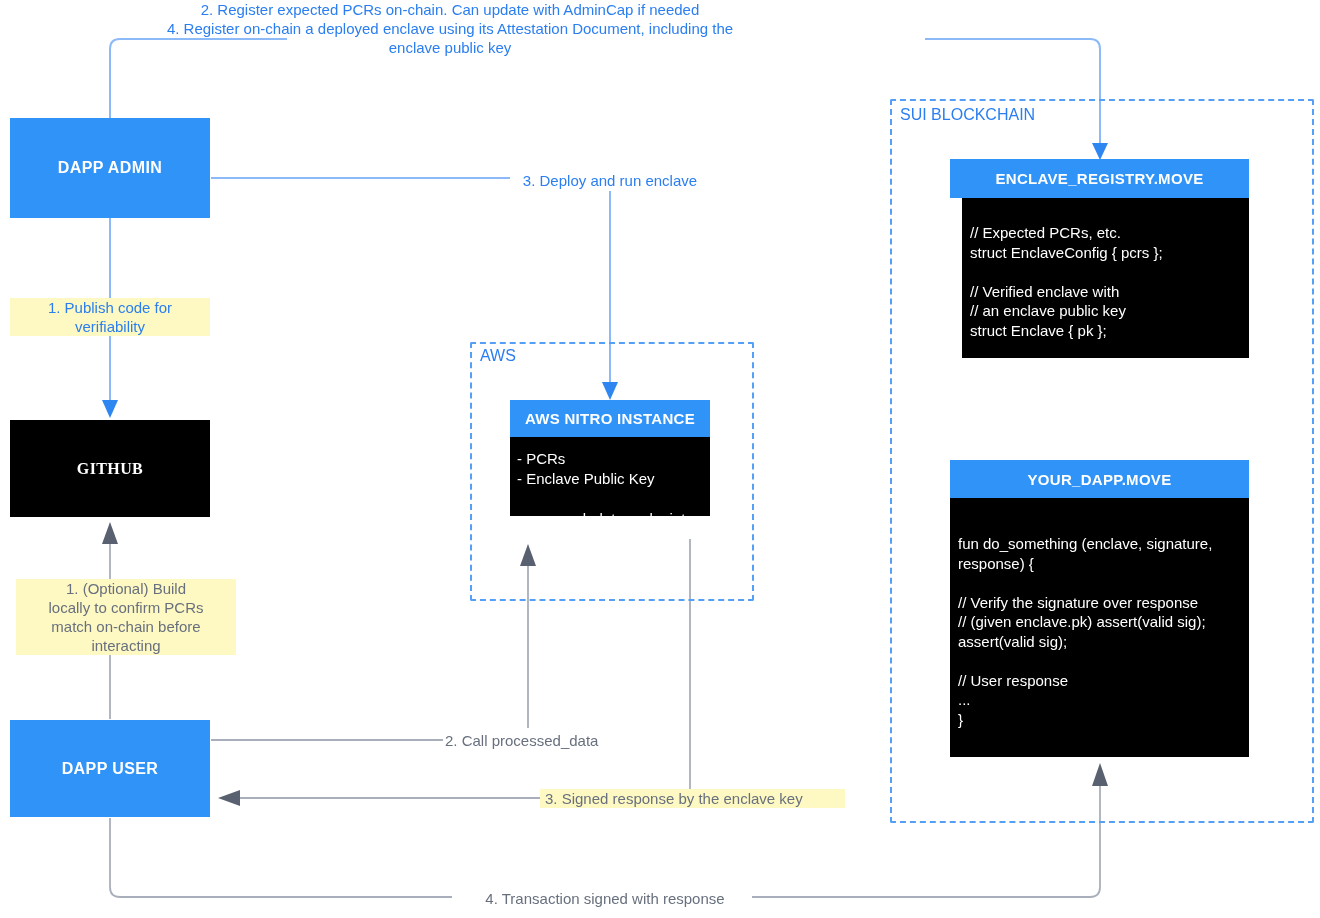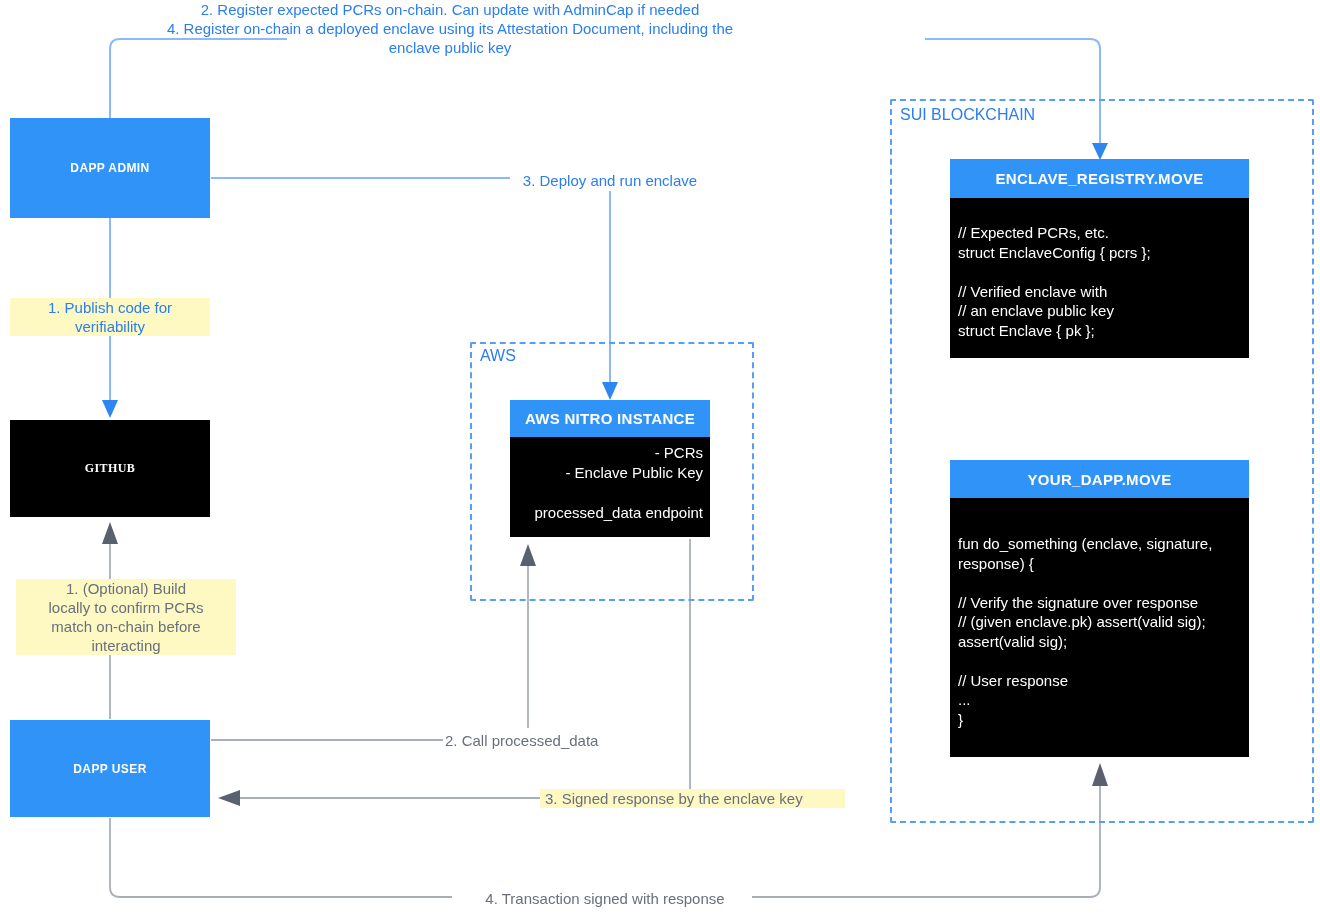--- a/index.html
+++ b/index.html
@@ -4,21 +4,21 @@
 <style>
   html,body{margin:0;padding:0;background:#fff;}
   #canvas{
     position:relative;width:1320px;height:918px;background:#ffffff;overflow:hidden;
     font-family:"Liberation Sans","DejaVu Sans",sans-serif;
   }
   svg.layer{position:absolute;left:0;top:0;width:1320px;height:918px;pointer-events:none;}
 
   
   .node{position:absolute;display:flex;align-items:center;justify-content:center;
-        color:#fff;font-size:12px;font-weight:600;letter-spacing:.4px;}
+        color:#fff;font-size:16px;font-weight:600;letter-spacing:.4px;}
   .node.blue{background:#3093F8;}
   .node.black{background:#000;font-family:Liberation Serif, serif;}
   #node-dapp-admin{left:10px;top:118px;width:200px;height:100px;}
   #node-github{left:10px;top:420px;width:200px;height:97px;}
   #node-dapp-user{left:10px;top:720px;width:200px;height:97px;}
 
   
   .region{position:absolute;border:2px dashed #559FF7;border-radius:2px;}
   #region-aws{left:470px;top:342px;width:280px;height:255px;}
   #region-sui{left:890px;top:99px;width:420px;height:720px;}
@@ -27,24 +27,24 @@
   #region-sui .region-label{left:8px;top:5px;}
 
   
   .module{position:absolute;}
   .module .hd{background:#3093F8;color:#fff;display:flex;align-items:center;justify-content:center;
               font-size:15px;font-weight:600;letter-spacing:.3px;}
   .module .bd{background:#000;color:#fff;font-size:15px;line-height:19.5px;white-space:pre-line;
               box-sizing:border-box;}
   #module-aws-nitro{left:510px;top:400px;width:200px;}
   #module-aws-nitro .hd{height:37px;}
-  #module-aws-nitro .bd{height:100px;padding:6px 7px 8px;line-height:20px;text-align:right;}
+  #module-aws-nitro .bd{height:79px;padding:12px 7px 8px;line-height:20px;}
   #module-enclave-registry{left:950px;top:159px;width:299px;}
   #module-enclave-registry .hd{height:39px;}
-  #module-enclave-registry .bd{height:160px;padding:25px 8px 8px;}
+  #module-enclave-registry .bd{height:160px;padding:25px 8px 8px;margin-left:12px;}
   #module-your-dapp{left:950px;top:460px;width:299px;}
   #module-your-dapp .hd{height:38px;}
   #module-your-dapp .bd{height:259px;padding:36px 8px 8px;}
 
   
   .lbl{position:absolute;font-size:15px;line-height:19px;white-space:pre-line;text-align:center;}
   .lbl.blue{color:#2A7EF0;}
   .lbl.gray{color:#68707E;}
   .lbl.mask{background:#fef9c3;}
   #lbl-top{left:155px;top:10px;width:900px;text-align:center;color:#2A7EF0;}

